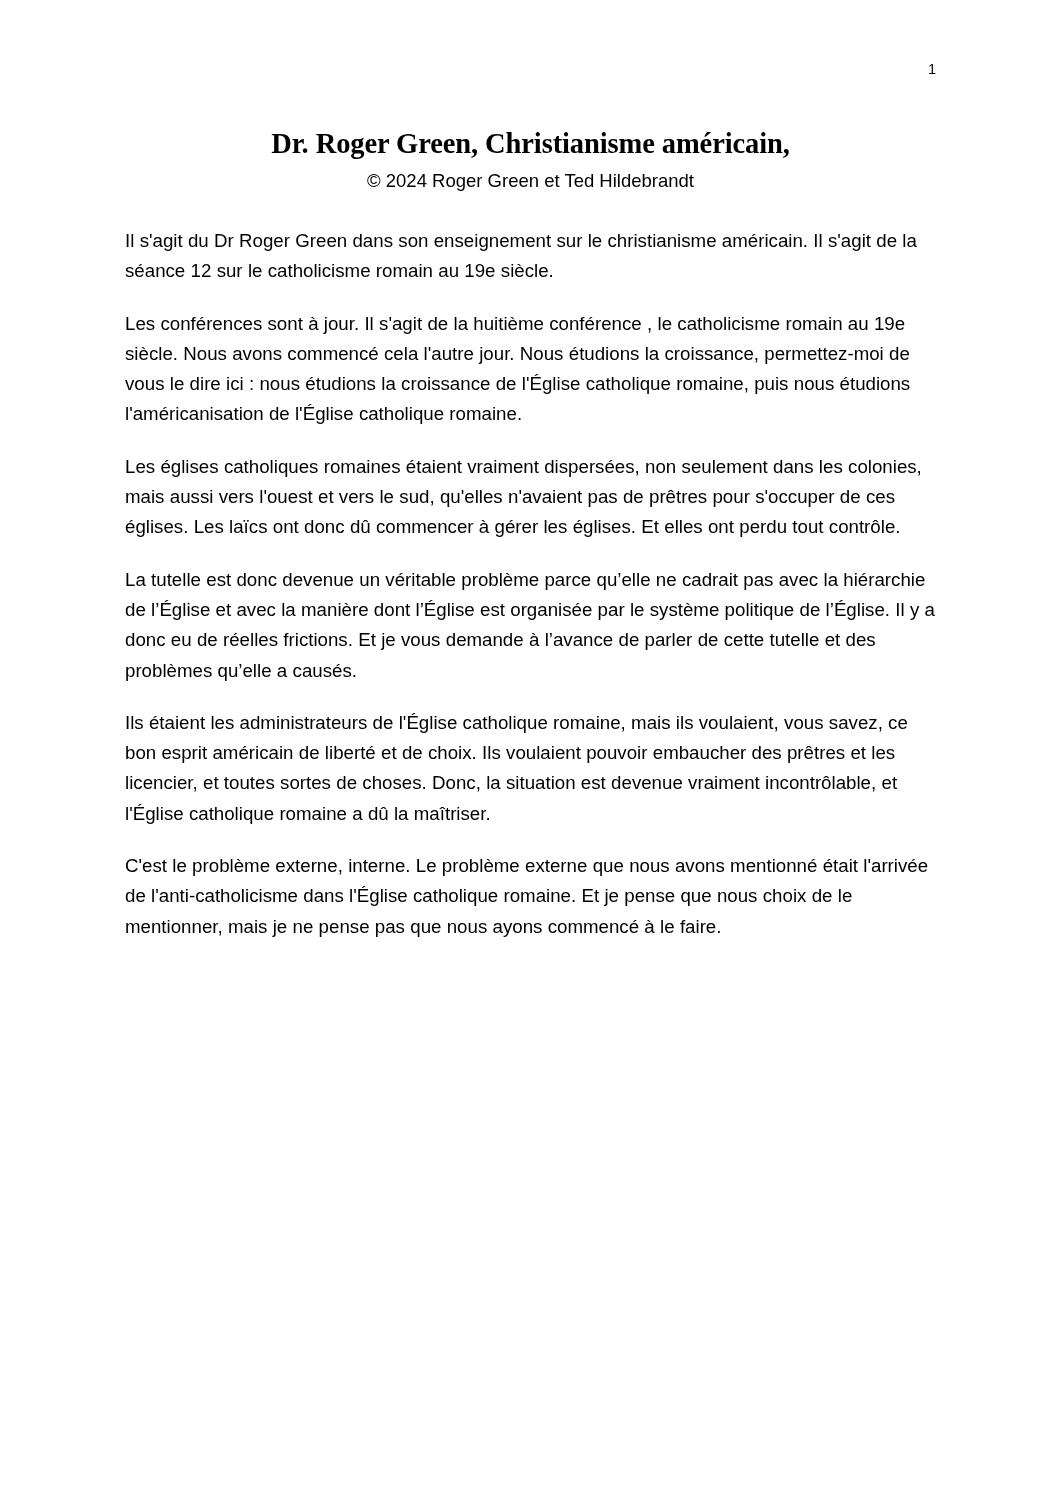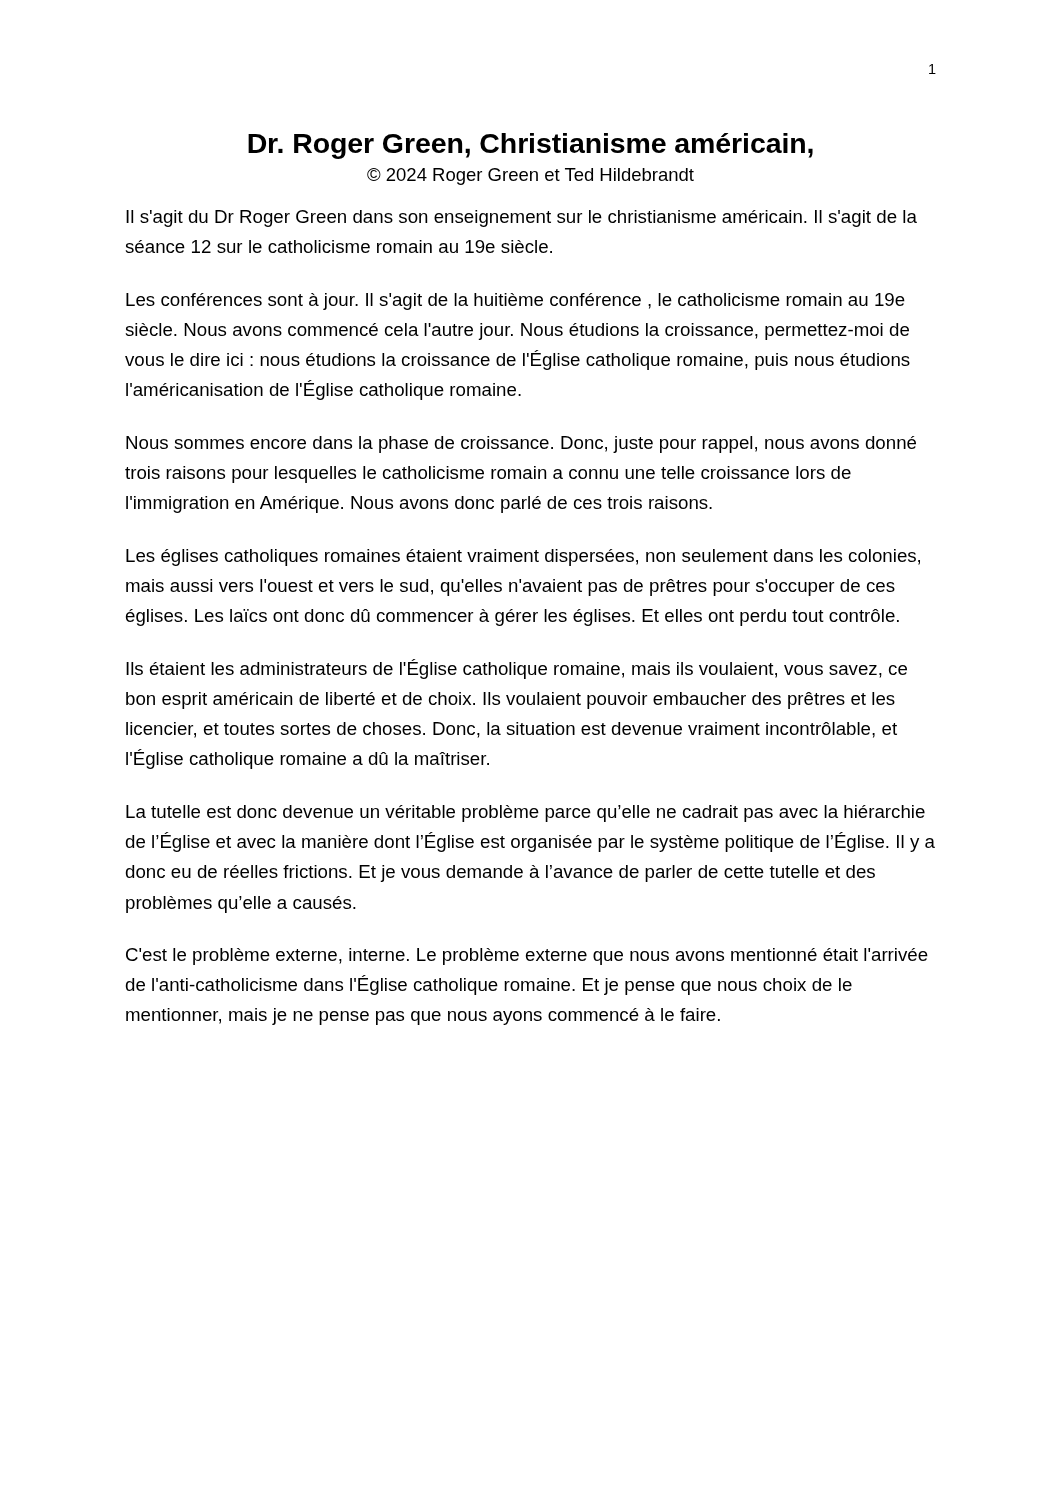--- a/index.html
+++ b/index.html
@@ -39,66 +39,66 @@
   .doc-title {
     text-align: center;
     font-size: 28.5px;
     font-weight: bold;
     line-height: 1.3;
     margin: 0;
     letter-spacing: -0.1px;
   }
   .doc-title .line {
     display: block;
+    font-family: Liberation Serif, serif;
   }
   .sup {
     font-size: 0.66em;
     vertical-align: super;
     line-height: 0;
   }
   .copyright {
     text-align: center;
     font-size: 18.5px;
-    margin: 0 0 0 0;
+    margin: 6px 0 0 0;
     line-height: 1.4;
   }
   .body-text {
     margin: 0;
     padding: 0;
   }
   .body-text p {
     font-size: 18.7px;
     line-height: 1.62;
     margin: 0 0 22px 0;
     text-align: left;
     word-spacing: 0.1px;
   }
   .body-text p:first-child {
-    margin-top: 14px;
+    margin-top: 32px;
   }
 </style>
 </head>
 <body>
 
 <div class="page">
 
   <div class="page-number">1</div>
 
   <div class="content">
 
     <h1 class="doc-title">
       <span class="line">Dr. Roger Green, Christianisme américain,</span>
     </h1>
 
     <div class="copyright">© 2024 Roger Green et Ted Hildebrandt</div>
 
     <div class="body-text">
       <p>Il s'agit du Dr Roger Green dans son enseignement sur le christianisme américain. Il s'agit de la séance 12 sur le catholicisme romain au 19e siècle.</p>
       <p>Les conférences sont à jour. Il s'agit de la huitième conférence , le catholicisme romain au 19e siècle. Nous avons commencé cela l'autre jour. Nous étudions la croissance, permettez-moi de vous le dire ici : nous étudions la croissance de l'Église catholique romaine, puis nous étudions l'américanisation de l'Église catholique romaine.</p>
-      <p>Nous sommes encore dans la phase de croissance. Donc, juste pour rappel, nous avons donné trois raisons pour lesquelles le catholicisme romain a connu une telle croissance lors de l'immigration en Amérique. Nous avons donc parlé de ces trois raisons.</p>
       <p>Les églises catholiques romaines étaient vraiment dispersées, non seulement dans les colonies, mais aussi vers l'ouest et vers le sud, qu'elles n'avaient pas de prêtres pour s'occuper de ces églises. Les laïcs ont donc dû commencer à gérer les églises. Et elles ont perdu tout contrôle.</p>
+      <p>La tutelle est donc devenue un véritable problème parce qu’elle ne cadrait pas avec la hiérarchie de l’Église et avec la manière dont l’Église est organisée par le système politique de l’Église. Il y a donc eu de réelles frictions. Et je vous demande à l’avance de parler de cette tutelle et des problèmes qu’elle a causés.</p>
       <p>Ils étaient les administrateurs de l'Église catholique romaine, mais ils voulaient, vous savez, ce bon esprit américain de liberté et de choix. Ils voulaient pouvoir embaucher des prêtres et les licencier, et toutes sortes de choses. Donc, la situation est devenue vraiment incontrôlable, et l'Église catholique romaine a dû la maîtriser.</p>
-      <p>La tutelle est donc devenue un véritable problème parce qu’elle ne cadrait pas avec la hiérarchie de l’Église et avec la manière dont l’Église est organisée par le système politique de l’Église. Il y a donc eu de réelles frictions. Et je vous demande à l’avance de parler de cette tutelle et des problèmes qu’elle a causés.</p>
       <p>C'est le problème externe, interne. Le problème externe que nous avons mentionné était l'arrivée de l'anti-catholicisme dans l'Église catholique romaine. Et je pense que nous choix de le mentionner, mais je ne pense pas que nous ayons commencé à le faire.</p>
     </div>
 
   </div>
 </div>
 
 </body></html>

